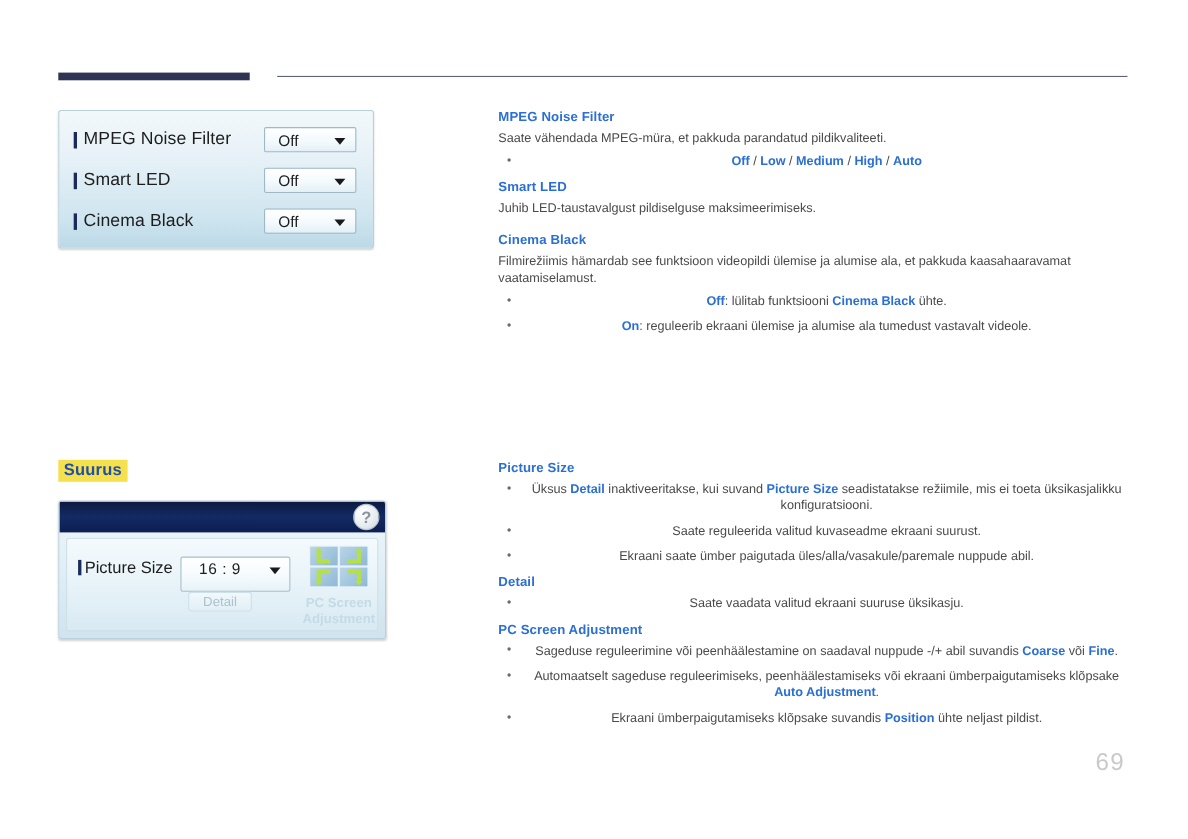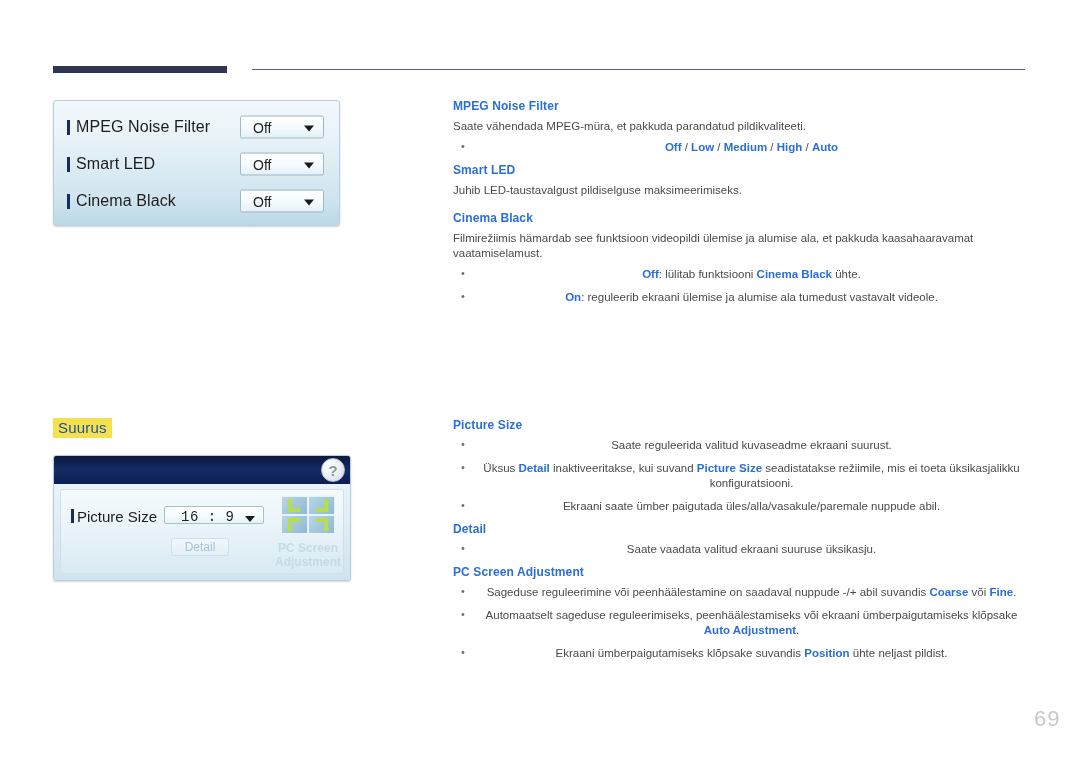--- a/index.html
+++ b/index.html
@@ -101,21 +101,21 @@
   }
 
   
   .suurus {
     position: absolute;
     left: 53px;
     top: 418px;
     background: #f5e14e;
     color: #1f4fa8;
     font-size: 15px;
-    font-weight: normal;
+    font-weight: bold;
     padding: 1px 5px 2px 5px;
     letter-spacing: 0.2px;
   }
 
   
   .osd2 {
     position: absolute;
     left: 53px;
     top: 455px;
     width: 298px;
@@ -174,26 +174,25 @@
     left: 16px;
     top: 18px;
     font-size: 15px;
     color: #1d1d1d;
   }
   .ps-dd {
     position: absolute;
     left: 103px;
     top: 16px;
     width: 100px;
-    height: 18px;
+    height: 32px;
     background: linear-gradient(180deg, #ffffff 0%, #f5fbfd 55%, #e6f2f8 100%);
     border: 1px solid #a8c0cc;
     border-radius: 2px;
     box-sizing: border-box;
-    font-family: Liberation Mono, monospace;
   }
   .ps-dd .v {
     position: absolute;
     left: 16px;
     top: 2px;
     font-size: 14px;
     color: #1d1d1d;
     letter-spacing: 0.5px;
   }
   .ps-dd .caret {
@@ -301,25 +300,24 @@
     position: absolute;
     left: 453px;
     top: 418px;
     width: 575px;
   }
 
   
   .pageno {
     position: absolute;
     left: 996px;
-    top: 706px;
+    top: 680px;
     font-size: 22px;
     color: #c9c9c9;
     letter-spacing: 1px;
-    margin-left: 38px;
   }
 </style>
 </head>
 <body>
 
 <div class="rule-thick"></div>
 <div class="rule-thin"></div>
 
 <div class="osd1">
 
@@ -422,24 +420,24 @@
       </div>
       <div class="pcsa-text">PC Screen Adjustment</div>
     </div>
   </div>
 </div>
 
 <div class="block2">
 
   <h3 class="sec">Picture Size</h3>
   <ul class="bul">
+    <li>
+      <span>Üksus </span><span class="hl">Detail</span><span> inaktiveeritakse, kui suvand </span><span class="hl">Picture Size</span><span> seadistatakse režiimile, mis ei toeta üksikasjalikku konfiguratsiooni.</span>
+    </li>
     <li>Saate reguleerida valitud kuvaseadme ekraani suurust.</li>
-    <li>
-      <span>Üksus </span><span class="hl">Detail</span><span> inaktiveeritakse, kui suvand </span><span class="hl">Picture Size</span><span> seadistatakse režiimile, mis ei toeta üksikasjalikku konfiguratsiooni.</span>
-    </li>
     <li>Ekraani saate ümber paigutada üles/alla/vasakule/paremale nuppude abil.</li>
   </ul>
 
   <h3 class="sec">Detail</h3>
   <ul class="bul">
     <li>Saate vaadata valitud ekraani suuruse üksikasju.</li>
   </ul>
 
   <h3 class="sec">PC Screen Adjustment</h3>
   <ul class="bul">

